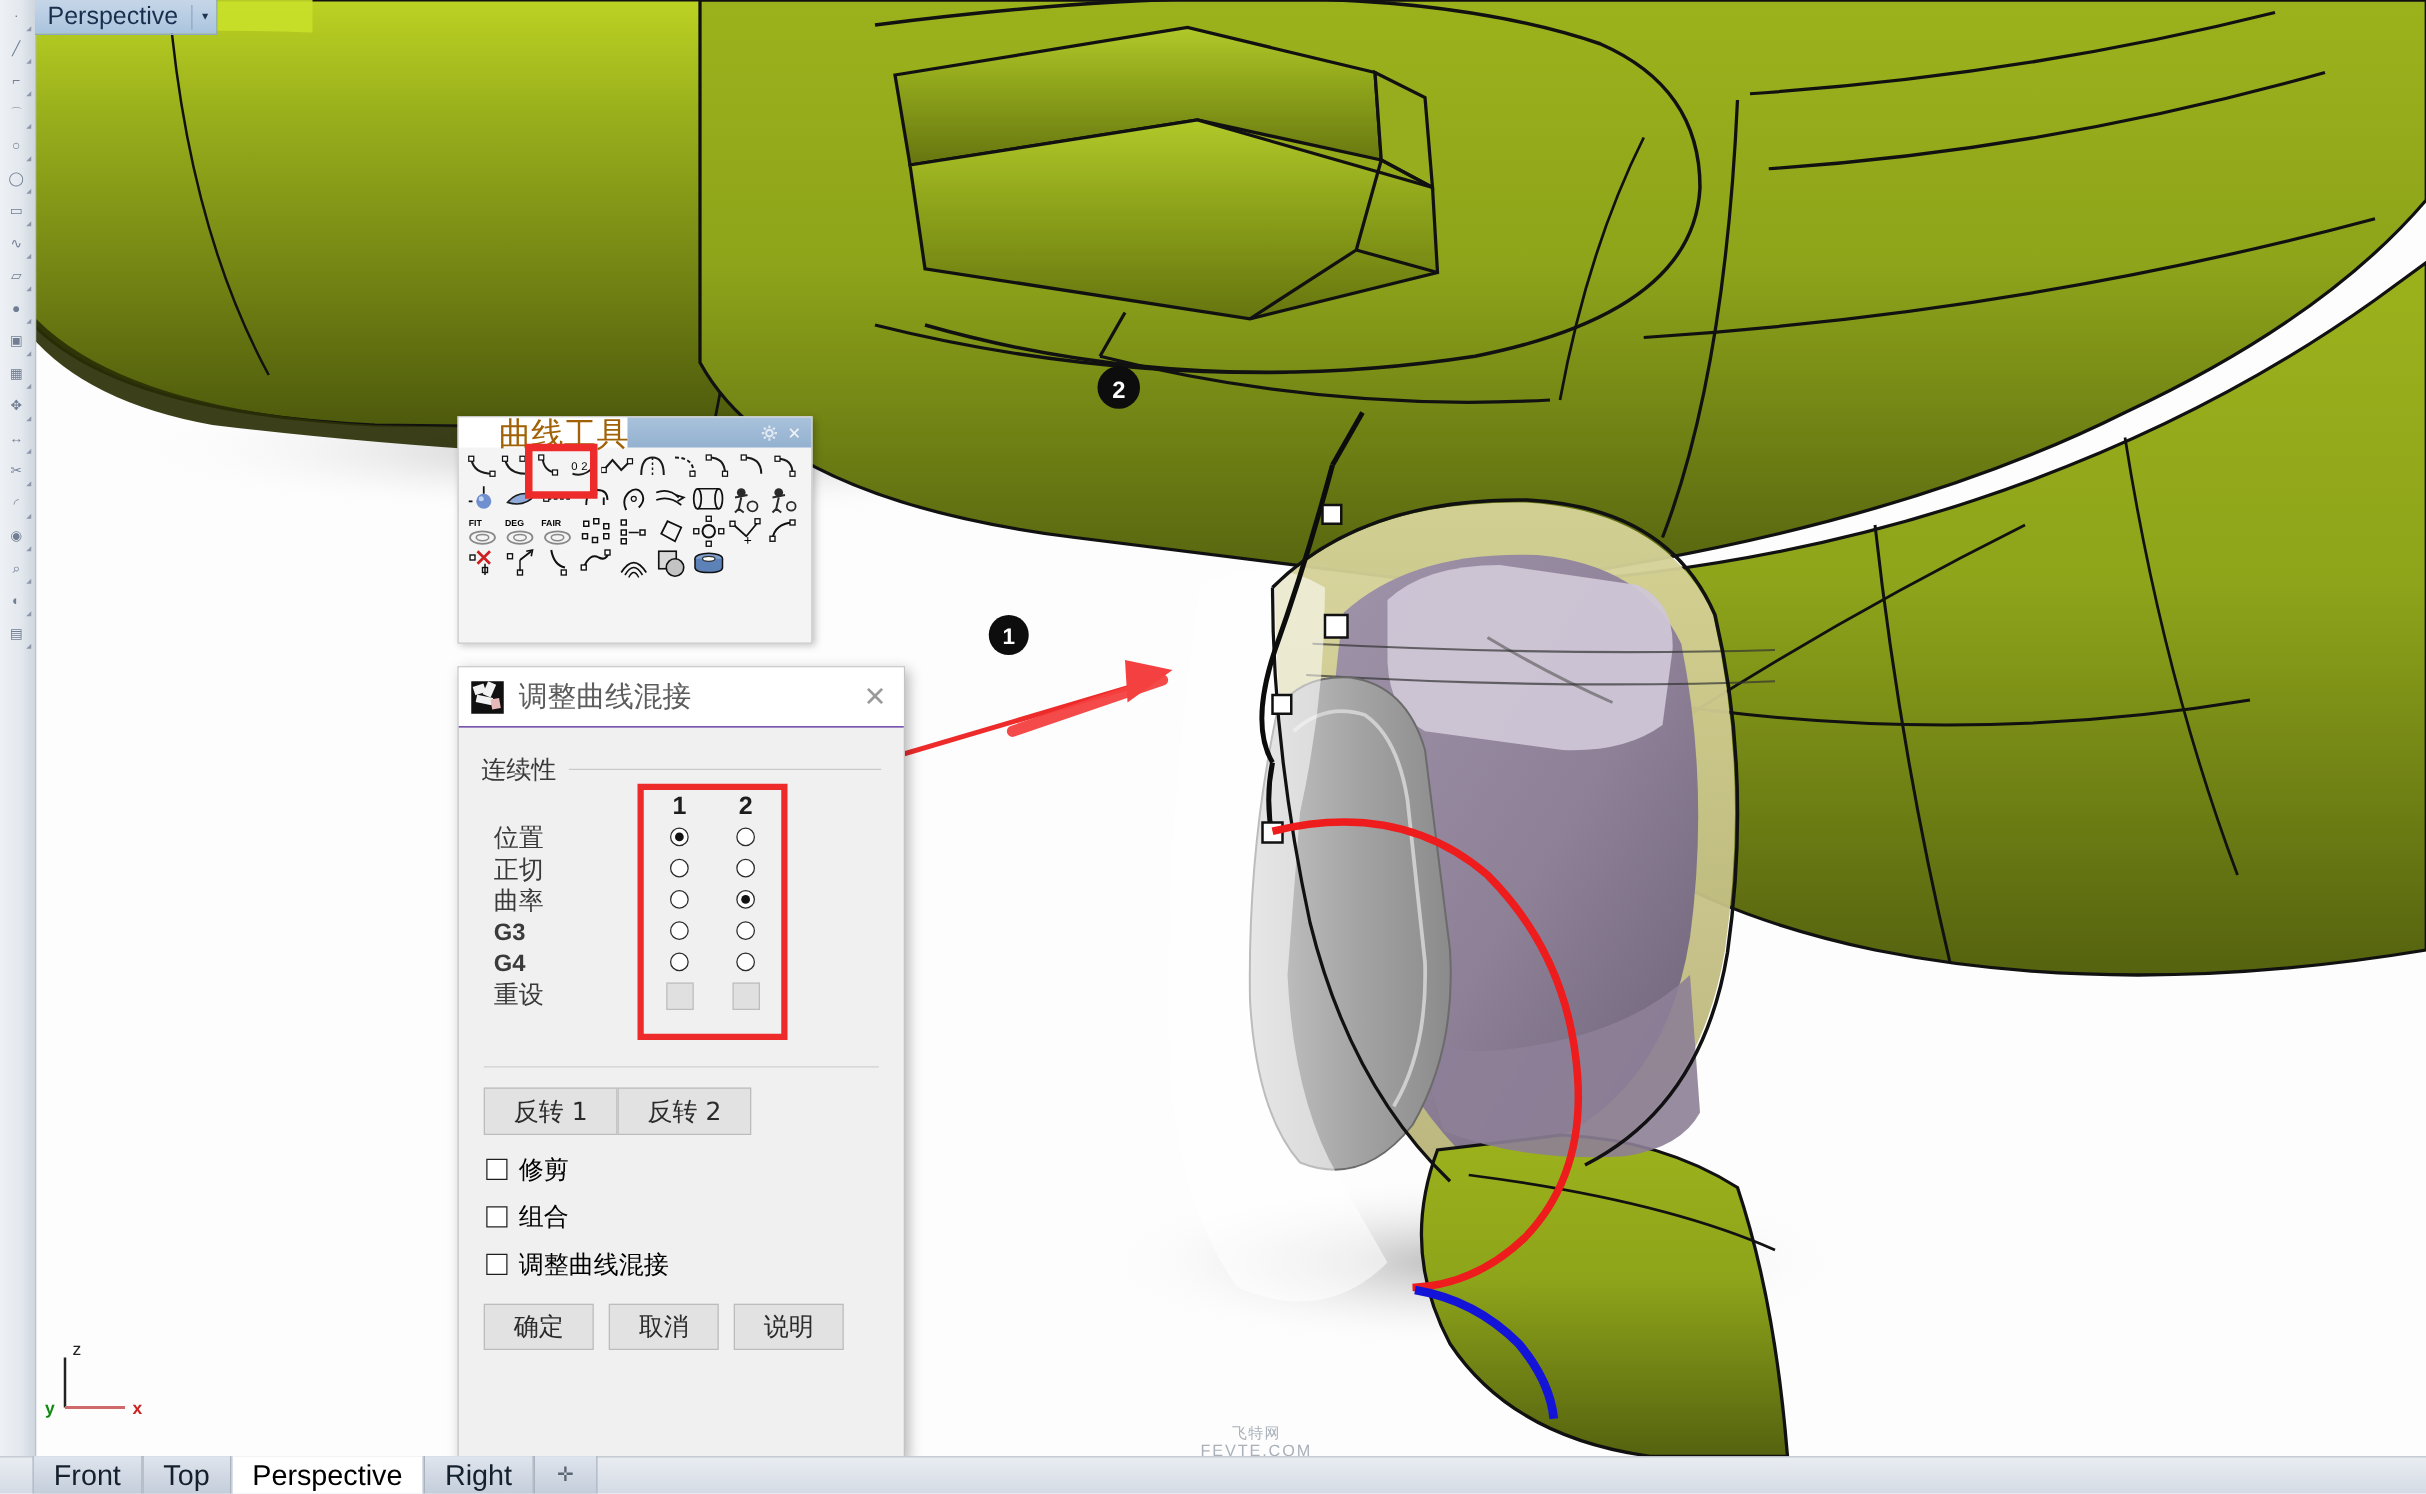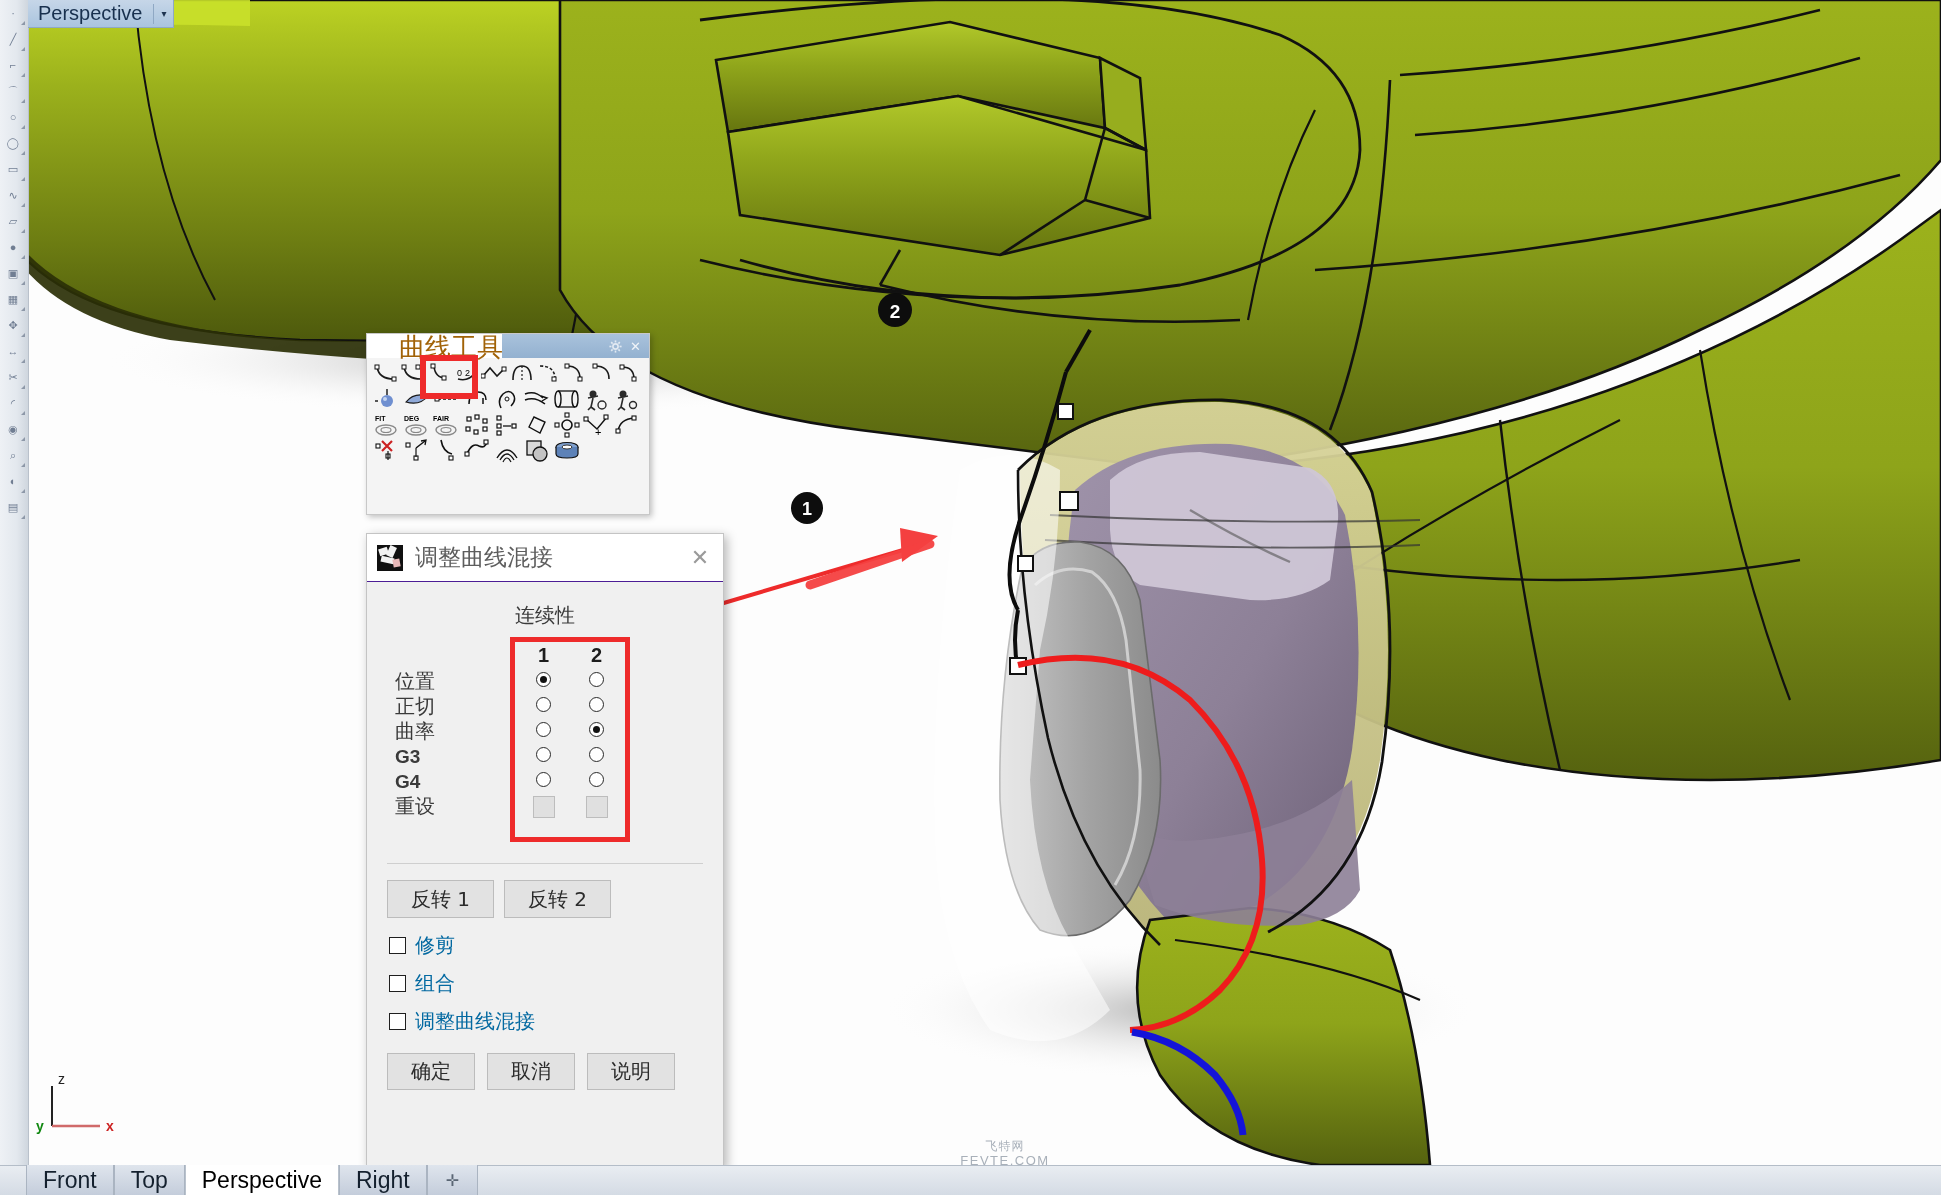--- a/index.html
+++ b/index.html
@@ -77,21 +77,21 @@
   #dlg-icon{width:26px;height:26px;flex:0 0 26px;margin-right:12px;
       background:#101010;position:relative;overflow:hidden;}
   #dlg-icon .shard{position:absolute;background:#f2f2f2;}
   #dlg-title-text{flex:1;font-size:23px;color:#5d5d5d;
       font-family:"DejaVu Sans",sans-serif;}
   #dlg-close{width:26px;height:26px;display:flex;align-items:center;
       justify-content:center;color:#9a9a9a;font-size:22px;cursor:pointer;}
 
   .dlg-body{padding:14px 18px 0 18px;position:relative;}
 
-  .group-head{display:flex;align-items:center;gap:10px;margin:6px 0 4px 0;flex-direction:column;}
+  .group-head{display:flex;align-items:center;gap:10px;margin:6px 0 4px 0;}
   .group-head .gh-label{font-size:20px;color:#3a3a3a;
       font-family:"DejaVu Sans",sans-serif;white-space:nowrap;}
   .group-head .gh-rule{flex:1;height:1px;background:#c9c9c9;}
 
   #continuity-area{position:relative;height:210px;margin-top:8px;}
   #cont-labels{position:absolute;left:10px;top:22px;width:120px;}
   #cont-labels .cl{height:25px;font-size:20px;color:#3a3a3a;
       font-family:Liberation Sans, sans-serif;line-height:25px;margin-bottom:0;}
   #cont-labels .cl.latin{font-family:"Liberation Sans",sans-serif;font-weight:bold;font-size:19px;}
 
@@ -105,30 +105,30 @@
   #radio-grid .rg-row .cellwrap{flex:1;display:flex;justify-content:center;align-items:center;}
   .radio{width:15px;height:15px;border:1.5px solid #2a2a2a;border-radius:50%;
       background:#fff;box-sizing:border-box;display:flex;align-items:center;
       justify-content:center;cursor:pointer;}
   .radio.on::after{content:"";width:7px;height:7px;border-radius:50%;background:#121212;}
   .resetbtn{width:22px;height:22px;background:#e0e0e0;border:1px solid #bdbdbd;
       box-sizing:border-box;cursor:pointer;}
 
   .sep-rule{height:1px;background:#cfcfcf;margin:6px 2px 16px 2px;}
 
-  .flip-row{display:flex;gap:10px;margin:0 2px 14px 2px;}
+  .flip-row{display:flex;margin:0 2px 14px 2px;}
   .btn{background:#e2e2e2;border:1px solid #bcbcbc;box-sizing:border-box;
       font-size:20px;color:#2b2b2b;font-family:"DejaVu Sans",sans-serif;
       display:flex;align-items:center;justify-content:center;cursor:pointer;}
   .btn.flip{width:107px;height:38px;}
 
   .check-row{display:flex;align-items:center;gap:9px;margin:0 2px 11px 4px;}
   .checkbox{width:17px;height:17px;border:1.5px solid #1f1f1f;background:#fff;
       box-sizing:border-box;flex:0 0 17px;cursor:pointer;}
-  .check-row .cb-label{font-size:20px;color:#0369a1;font-family:"DejaVu Sans",sans-serif;}
+  .check-row .cb-label{font-size:20px;color:#000000;font-family:"DejaVu Sans",sans-serif;}
 
   .action-row{display:flex;gap:12px;margin:18px 2px 0 2px;}
   .btn.action{width:88px;height:37px;}
 
   
   #tabbar{position:absolute;left:0;top:1165px;width:1941px;height:30px;
       background:linear-gradient(to bottom,#e9edf2,#d4dbe4);
       border-top:1px solid #b4bdc8;display:flex;align-items:flex-end;
       padding-left:26px;box-sizing:border-box;z-index:70;}
   .vtab{height:30px;display:flex;align-items:center;padding:0 16px;

